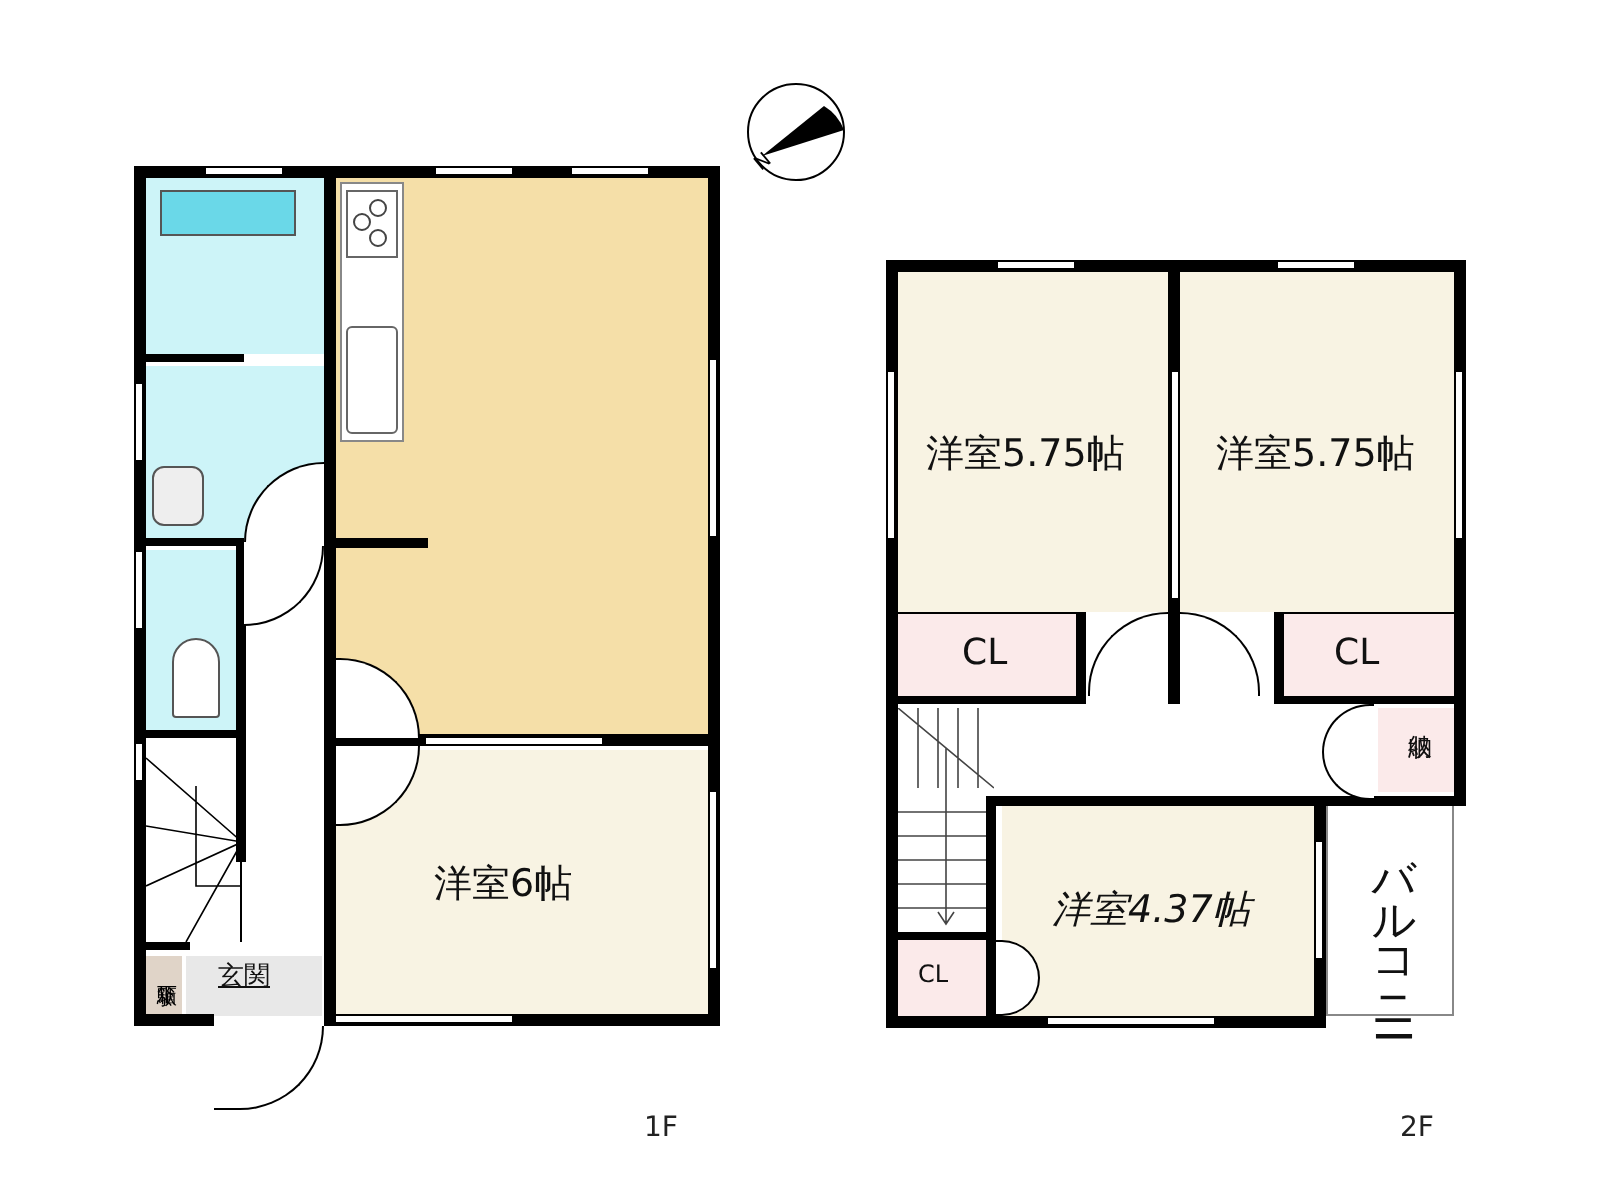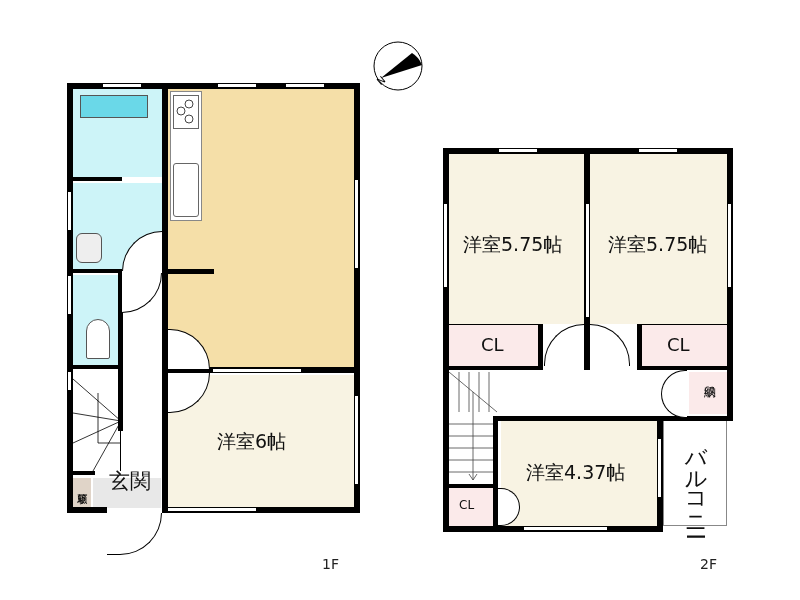--- a/index.html
+++ b/index.html
@@ -48,21 +48,21 @@
   <div class="abs" style="left:6px;top:290px;width:48px;height:98px;background:#fff;border-right:1px solid #000;">
     <svg width="48" height="98" viewBox="0 0 48 98">
         <path d="M0 6 L48 48 M0 40 L48 48 M0 70 L48 48 M20 98 L48 48 M25 20 L25 70 L48 70" stroke="#000" fill="none" stroke-width="0.8"></path>
       </svg>
   </div>
 
   <div class="abs" style="left:6px;top:395px;width:18px;height:30px;background:#e0d4c8;font-size:10px;line-height:10px;text-align:center;">
     <span style="writing-mode:vertical-rl;">下駄箱</span>
   </div>
   <div class="abs" style="left:26px;top:395px;width:68px;height:30px;background:#e8e8e8;"></div>
-  <span class="room-label" style="left:42px;top:384px;font-size:21px;">玄関</span>
+  <span class="room-label" style="left:42px;top:396px;font-size:13px;text-decoration:underline;">玄関</span>
 
   <div class="abs wall" style="left:0;top:0;width:293px;height:6px;"></div>
   <div class="abs wall" style="left:0;top:0;width:6px;height:430px;"></div>
   <div class="abs wall" style="left:287px;top:0;width:6px;height:430px;"></div>
   <div class="abs wall" style="left:0;top:424px;width:40px;height:6px;"></div>
   <div class="abs wall" style="left:95px;top:424px;width:198px;height:6px;"></div>
   <div class="abs wall" style="left:95px;top:0;width:6px;height:430px;"></div>
   <div class="abs wall" style="left:0;top:94px;width:55px;height:4px;"></div>
   <div class="abs wall" style="left:0;top:186px;width:55px;height:4px;"></div>
   <div class="abs wall" style="left:101px;top:186px;width:46px;height:5px;"></div>
@@ -85,21 +85,21 @@
   <div class="door-arc" style="left:55px;top:148px;width:40px;height:40px;border-radius:40px 0 0 0;border-right:none;border-bottom:none;"></div>
   <div class="door-arc" style="left:55px;top:190px;width:40px;height:40px;border-radius:0 0 40px 0;border-left:none;border-top:none;"></div>
   <div class="door-arc" style="left:101px;top:246px;width:42px;height:40px;border-radius:0 40px 0 0;border-left:none;border-bottom:none;"></div>
   <div class="door-arc" style="left:101px;top:290px;width:42px;height:40px;border-radius:0 0 40px 0;border-left:none;border-top:none;"></div>
   <div class="door-arc" style="left:40px;top:430px;width:55px;height:42px;border-radius:0 0 55px 0;border-top:none;border-left:none;background:transparent;"></div>
 
   <span class="room-label" style="left:150px;top:346px;">洋室6帖</span>
 </div>
 <span class="floor-label" style="left:322px;top:556px;">1F</span>
 
-<div class="abs" style="left:443px;top:148px;width:290px;height:384px;">
+<div class="abs" style="left:443px;top:130px;width:290px;height:384px;">
   <div class="abs" style="left:6px;top:6px;width:135px;height:170px;background:#f8f3e3;"></div>
   <div class="abs" style="left:147px;top:6px;width:137px;height:170px;background:#f8f3e3;"></div>
   <div class="abs" style="left:6px;top:176px;width:92px;height:42px;background:#fbeaea;border-top:1px solid #000;"></div>
   <div class="abs" style="left:198px;top:176px;width:86px;height:42px;background:#fbeaea;border-top:1px solid #000;"></div>
   <div class="abs" style="left:246px;top:224px;width:38px;height:42px;background:#fbeaea;"></div>
   <div class="abs" style="left:58px;top:272px;width:156px;height:106px;background:#f8f3e3;"></div>
   <div class="abs" style="left:6px;top:340px;width:44px;height:38px;background:#fbeaea;"></div>
   <div class="abs" style="left:220px;top:272px;width:64px;height:106px;background:#fff;border:1px solid #888;"></div>
 
   <div class="abs" style="left:6px;top:224px;width:48px;height:114px;">
@@ -133,17 +133,17 @@
   <div class="door-arc" style="left:101px;top:176px;width:40px;height:42px;border-radius:40px 0 0 0;border-right:none;border-bottom:none;"></div>
   <div class="door-arc" style="left:147px;top:176px;width:40px;height:42px;border-radius:0 40px 0 0;border-left:none;border-bottom:none;"></div>
   <div class="door-arc" style="left:218px;top:222px;width:26px;height:48px;border-radius:26px 0 0 26px;border-right:none;"></div>
   <div class="door-arc" style="left:55px;top:340px;width:22px;height:38px;border-radius:0 22px 22px 0;border-left:none;"></div>
 
   <span class="room-label" style="left:20px;top:84px;">洋室5.75帖</span>
   <span class="room-label" style="left:165px;top:84px;">洋室5.75帖</span>
   <span class="room-label cl-label" style="left:38px;top:186px;">CL</span>
   <span class="room-label cl-label" style="left:224px;top:186px;">CL</span>
   <span class="room-label" style="left:258px;top:228px;font-size:12px;writing-mode:vertical-rl;">収納</span>
-  <span class="room-label" style="left:83px;top:312px;">洋室4.37帖</span>
+  <span class="room-label" style="left:83px;top:312px;font-style:italic;">洋室4.37帖</span>
   <span class="room-label" style="left:16px;top:350px;font-size:12px;">CL</span>
   <span class="room-label" style="left:238px;top:285px;font-size:22px;writing-mode:vertical-rl;letter-spacing:-2px;">バルコニー</span>
 </div>
 <span class="floor-label" style="left:700px;top:556px;">2F</span>
 
 </body></html>

